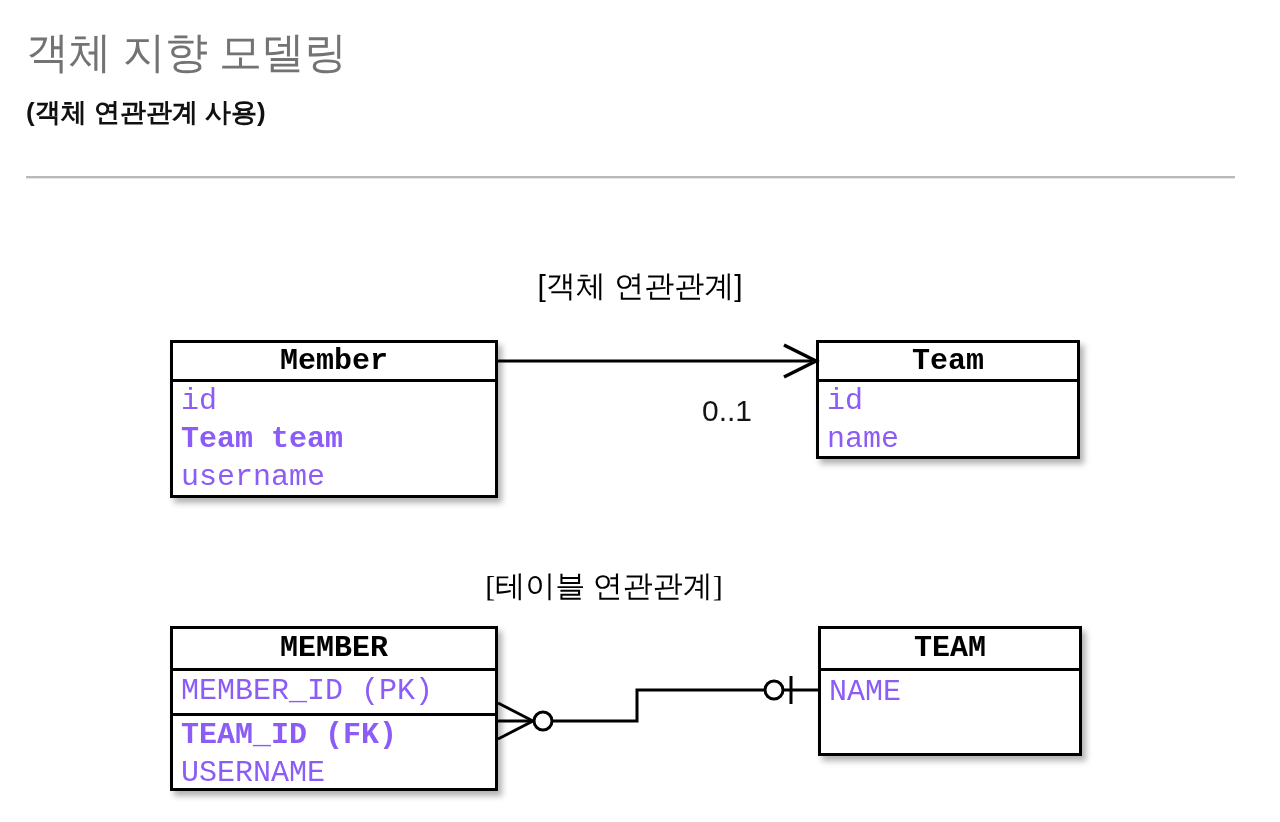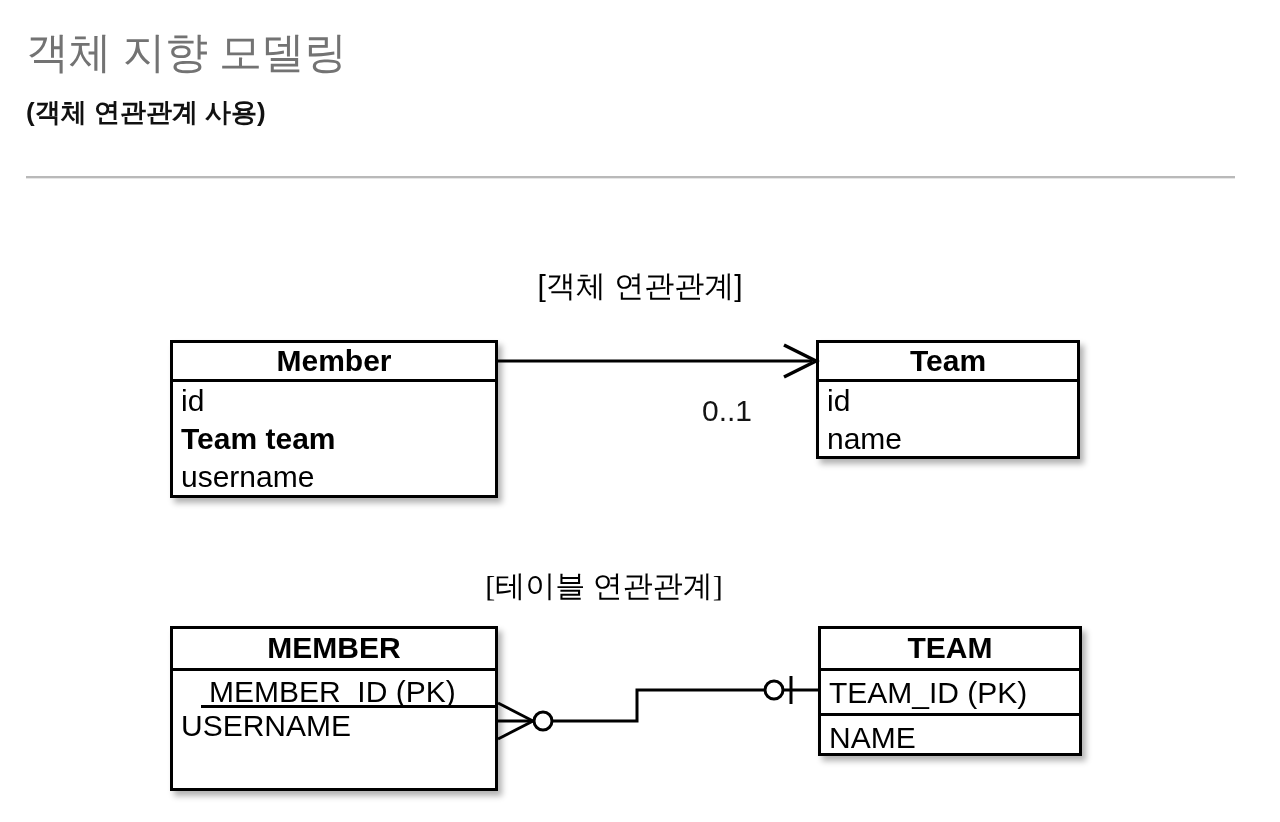--- a/index.html
+++ b/index.html
@@ -63,39 +63,40 @@
   #caption-object  { left: 640px; top: 268px; }
   #caption-table   { left: 604px; top: 568px; font-family: Liberation Serif, serif; }
 
   
   .ent-box {
     position: absolute;
     box-sizing: border-box;
     background: #ffffff;
     border: 3px solid #000000;
     box-shadow: 4px 5px 6px rgba(0,0,0,0.30);
+    font-family: Liberation Mono, monospace;
   }
   .ent-header {
     box-sizing: border-box;
     text-align: center;
     font-weight: 700;
     color: #000000;
     border-bottom: 3px solid #000000;
     white-space: nowrap;
     overflow: hidden;
   }
   .ent-body {
     box-sizing: border-box;
     padding: 0;
   }
   .ent-row {
     box-sizing: border-box;
     white-space: nowrap;
     overflow: hidden;
-    color: #000000;
+    color: #8b5cf6;
     padding-left: 8px;
   }
   .ent-row.bold { font-weight: 700; }
   .ent-row.sep  { border-bottom: 3px solid #000000; }
 
   
   #box-member-obj {
     left: 170px; top: 340px; width: 328px; height: 158px;
   }
   #box-member-obj .ent-header {
@@ -119,21 +120,21 @@
   
   #box-member-tbl {
     left: 170px; top: 626px; width: 328px; height: 165px;
   }
   #box-member-tbl .ent-header {
     height: 42px; line-height: 38px; font-size: 30px;
   }
   #box-member-tbl .ent-row {
     height: 42px; line-height: 42px; font-size: 30px;
   }
-  #box-member-tbl .ent-row.sep { height: 37px; line-height: 41px; margin-left: 28px; }
+  #box-member-tbl .ent-row.sep { height: 45px; line-height: 41px; }
   #box-member-tbl .ent-row.r-fk { height: 39px; line-height: 38px; }
   #box-member-tbl .ent-row.r-un { height: 38px; line-height: 36px; }
 
   #box-team-tbl {
     left: 818px; top: 626px; width: 264px; height: 130px;
   }
   #box-team-tbl .ent-header {
     height: 42px; line-height: 38px; font-size: 30px;
   }
   #box-team-tbl .ent-row {
@@ -215,28 +216,28 @@
 </svg>
 
 <div id="mult-0-1">0..1</div>
 
 <div class="section-caption" id="caption-table">[테이블 연관관계]</div>
 
 <div class="ent-box" id="box-member-tbl">
   <div class="ent-header">MEMBER</div>
   <div class="ent-body">
     <div class="ent-row sep">MEMBER_ID (PK)</div>
+    <div class="ent-row bold r-fk">TEAM_ID (FK)</div>
     <div class="ent-row r-un">USERNAME</div>
   </div>
 </div>
 
 <div class="ent-box" id="box-team-tbl">
   <div class="ent-header">TEAM</div>
   <div class="ent-body">
-    <div class="ent-row sep">TEAM_ID (PK)</div>
     <div class="ent-row">NAME</div>
   </div>
 </div>
 
 <svg class="connector-svg" id="conn-table" viewBox="0 0 1280 822">
 
   <path class="conn-line" d="M 498 703 L 533 721"></path>
   <path class="conn-line" d="M 498 721 L 533 721"></path>
   <path class="conn-line" d="M 498 739 L 533 721"></path>
 

